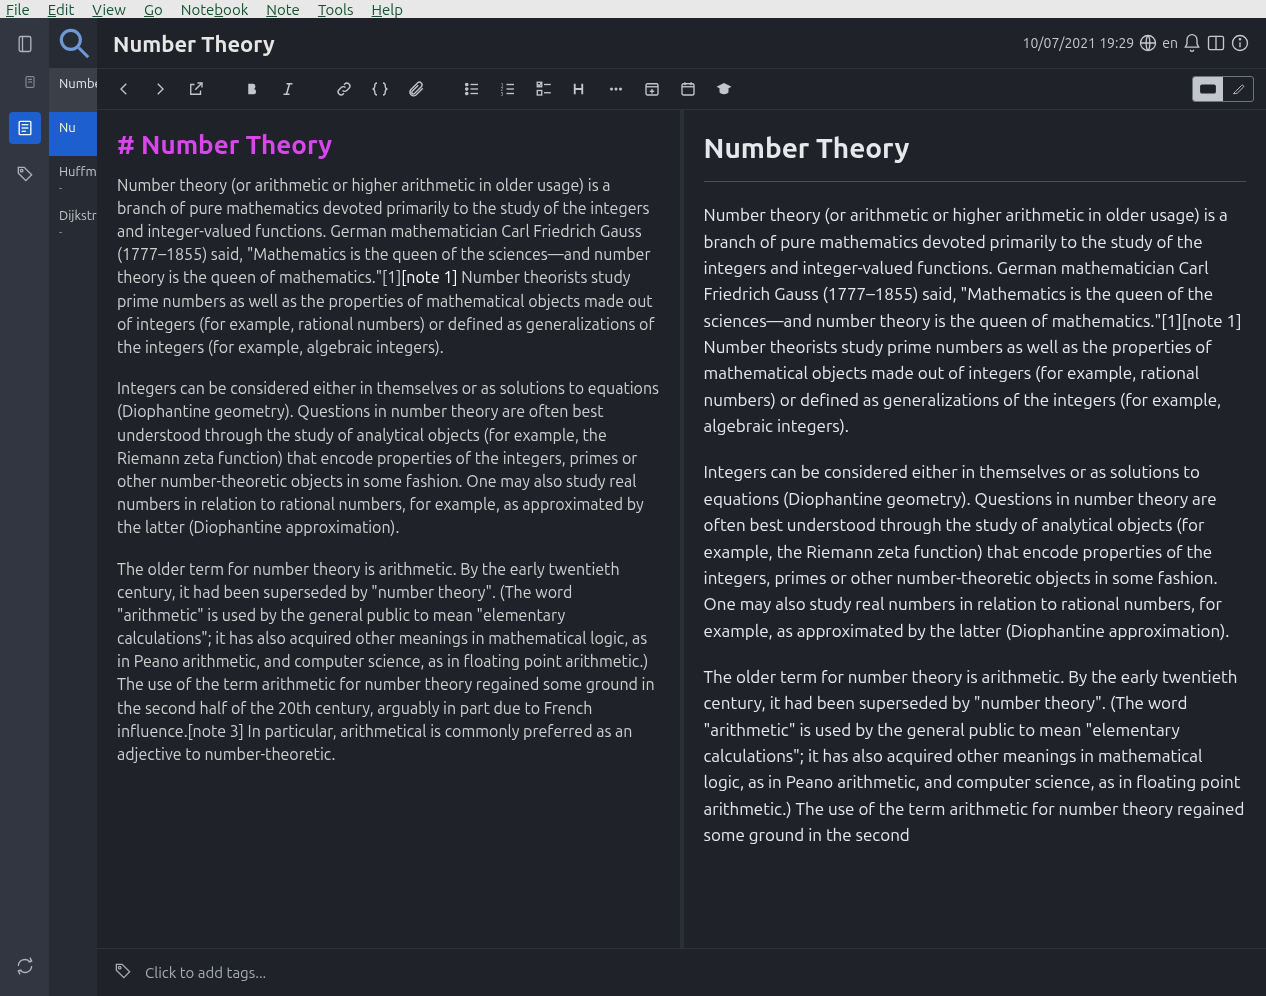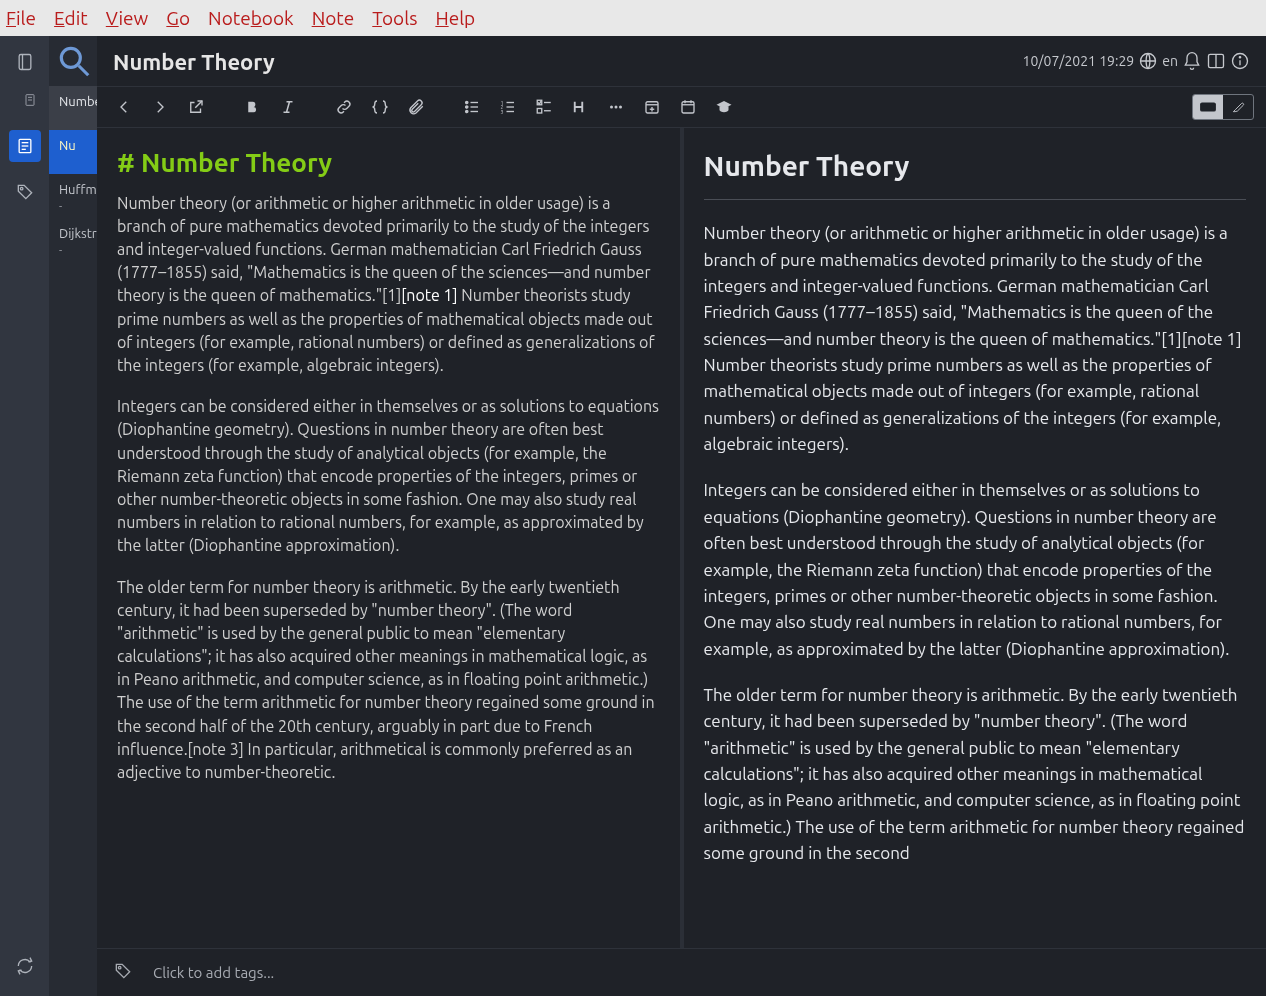--- a/index.html
+++ b/index.html
@@ -1,20 +1,20 @@
 <!DOCTYPE html>
 <html><head>
 <meta charset="utf-8">
 <style>
   * { box-sizing: border-box; margin: 0; padding: 0; }
   html, body { width: 1266px; height: 996px; overflow: hidden; font-family: -apple-system, "Segoe UI", Ubuntu, sans-serif; background: #1e1e1e; color: #d4d4d4; }
   body { display: flex; flex-direction: column; }
 
   
-  .menubar { height: 36px; background: #e8e8e8; color: #b91c1c; display: flex; align-items: center; padding: 0 6px; gap: 18px; font-size: 19px; }
+  .menubar { height: 18px; background: #e8e8e8; color: #14532d; display: flex; align-items: center; padding: 0 6px; gap: 18px; font-size: 15px; }
   .menubar span { cursor: default; }
   .menubar span u { text-decoration: underline; }
 
   .app { flex: 1; display: flex; min-height: 0; }
 
   
   .rail { width: 49px; background: #313640; display: flex; flex-direction: column; align-items: center; padding-top: 10px; gap: 14px; color: #b8bcc4; position: relative; }
   .rail-ic { width: 32px; height: 32px; display:flex; align-items:center; justify-content:center; cursor:pointer; border-radius:4px; }
   .rail-ic svg { width:20px; height:20px; stroke:#aeb3bb; fill:none; stroke-width:1.6; }
   .rail-ic.active { background:#1e5fcf; }
@@ -49,34 +49,34 @@
   .toolbar .spacer { flex:1; }
   .tb-modebox { display:flex; border:1px solid #6f757e; border-radius:3px; overflow:hidden; }
   .tb-mode { width:30px; height:24px; display:flex; align-items:center; justify-content:center; cursor:pointer; }
   .tb-mode.active { background:#c3c6cc; }
   .tb-mode.active svg { stroke:#1f2228; fill:#1f2228; }
   .tb-mode svg { width:16px; height:14px; stroke:#c3c6cc; fill:none; stroke-width:1.6; }
 
   .panes { flex:1; display:flex; min-height:0; }
   .pane { flex:1; overflow-y:auto; padding:16px 20px 40px 20px; }
   .pane.editor { border-right:4px solid #2b2f37; font-size:16px; line-height:1.45; color:#cfcfcf; }
-  .pane.editor h1 { font-size:26px; font-weight:700; color:#84cc16; margin-bottom:10px; }
+  .pane.editor h1 { font-size:26px; font-weight:700; color:#d946ef; margin-bottom:10px; }
   .pane.editor p { margin-bottom:18px; }
   .note-link { color:#ffffff; }
 
   .pane.preview { color:#e6e8ec; font-size:17px; line-height:1.55; }
   .pane.preview h1 { font-size:28px; font-weight:700; border-bottom:1px solid #4a4e56; padding-bottom:12px; margin-bottom:20px; }
   .pane.preview p { margin-bottom:20px; }
 
   
   .pane::-webkit-scrollbar { width:10px; }
   .pane::-webkit-scrollbar-thumb { background:#4a4e56; border-radius:5px; }
   .pane::-webkit-scrollbar-track { background:transparent; }
 
-  .footer { height:48px; border-top:1px solid #2e323a; display:flex; align-items:center; padding:0 16px; gap:20px; color:#a7abb2; font-size:15px; }
+  .footer { height:48px; border-top:1px solid #2e323a; display:flex; align-items:center; padding:0 16px; gap:12px; color:#a7abb2; font-size:15px; }
   .footer svg { width:20px; height:20px; stroke:#a7abb2; fill:none; stroke-width:1.6; }
 </style>
 </head>
 <body>
 
 <div class="menubar" id="menubar">
     <span><u>F</u>ile</span>
     <span><u>E</u>dit</span>
     <span><u>V</u>iew</span>
     <span><u>G</u>o</span>

